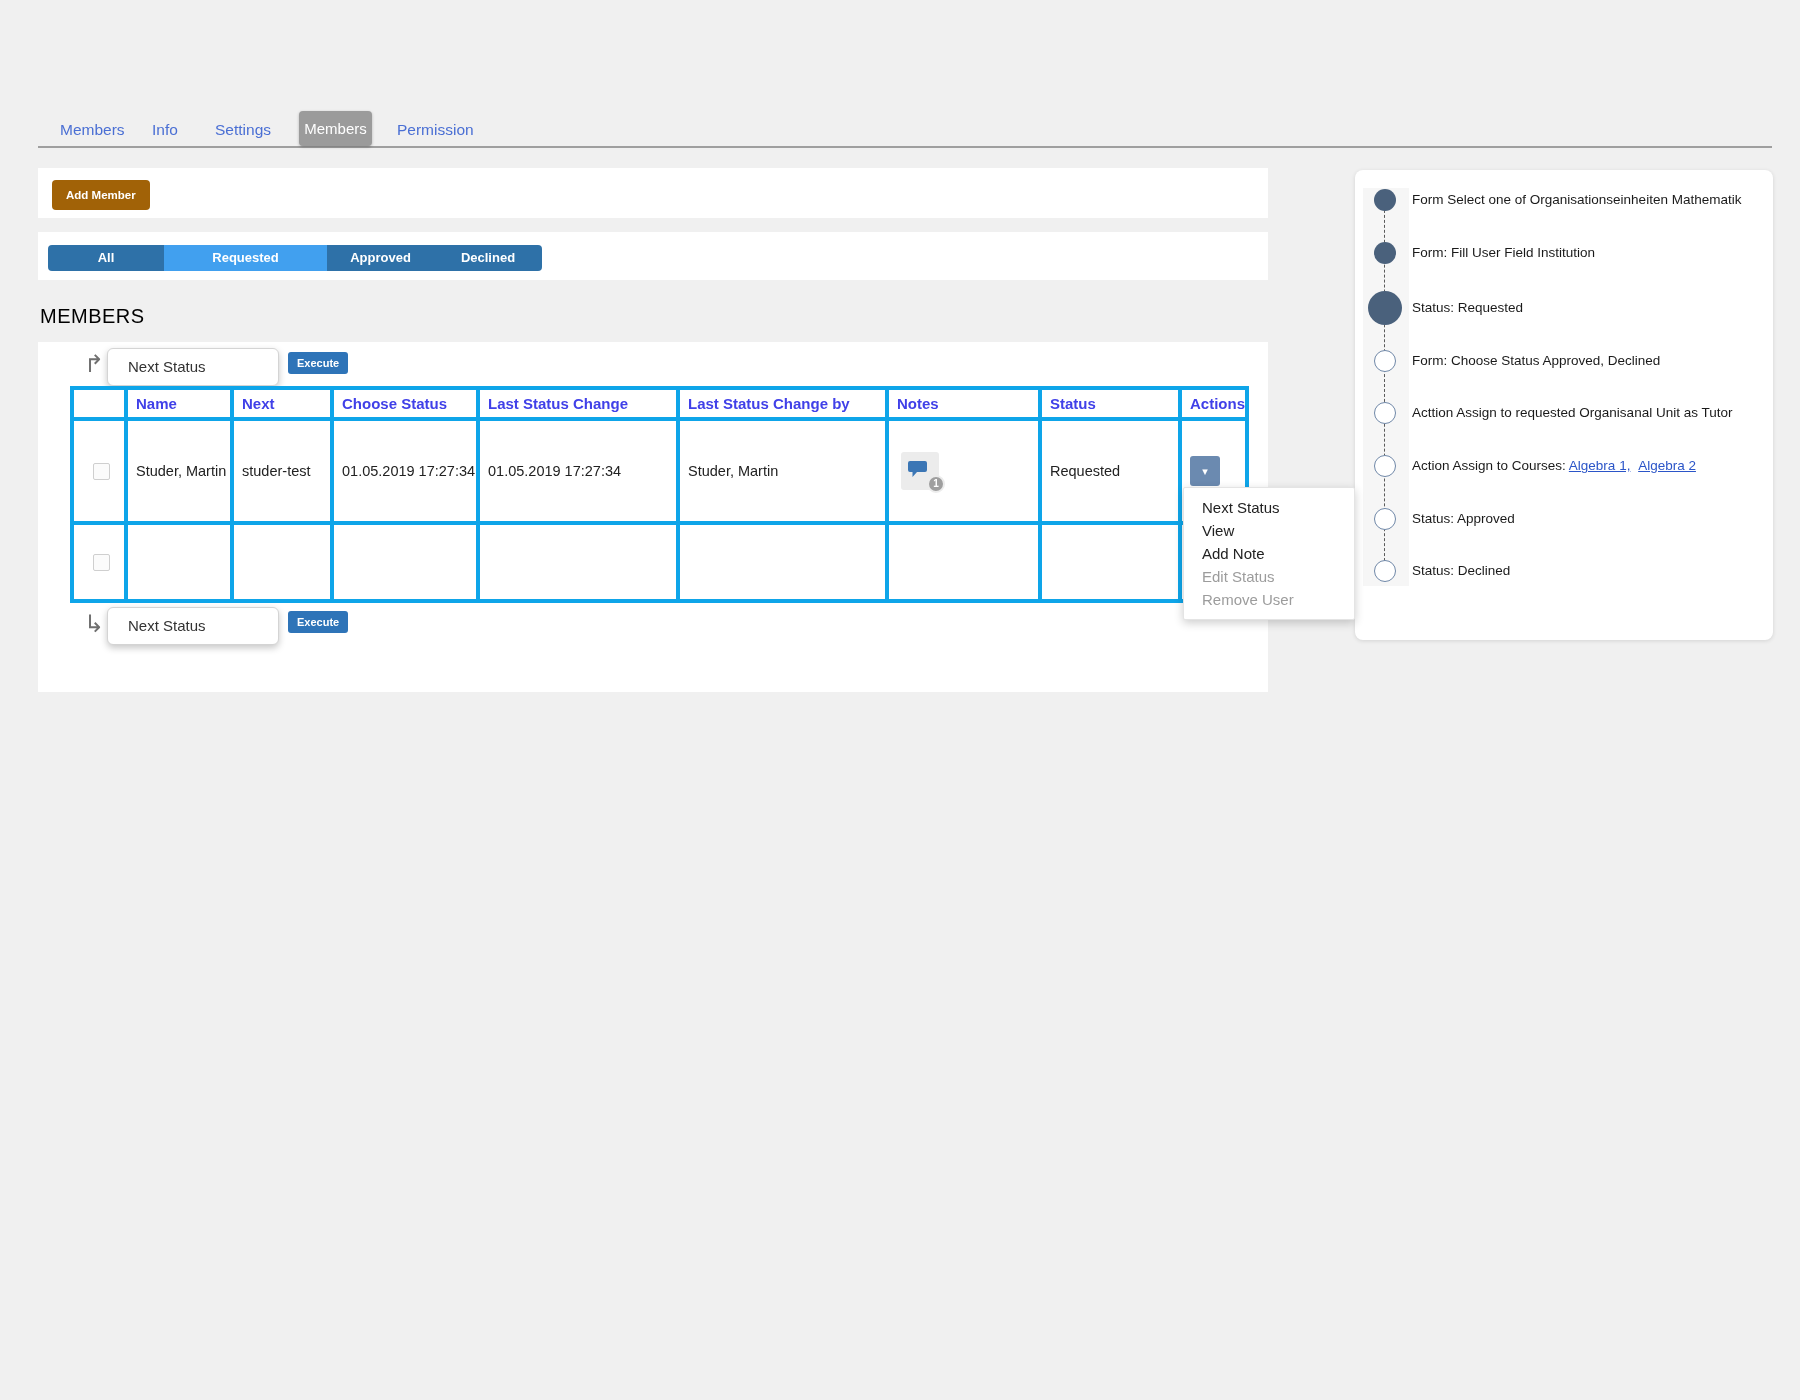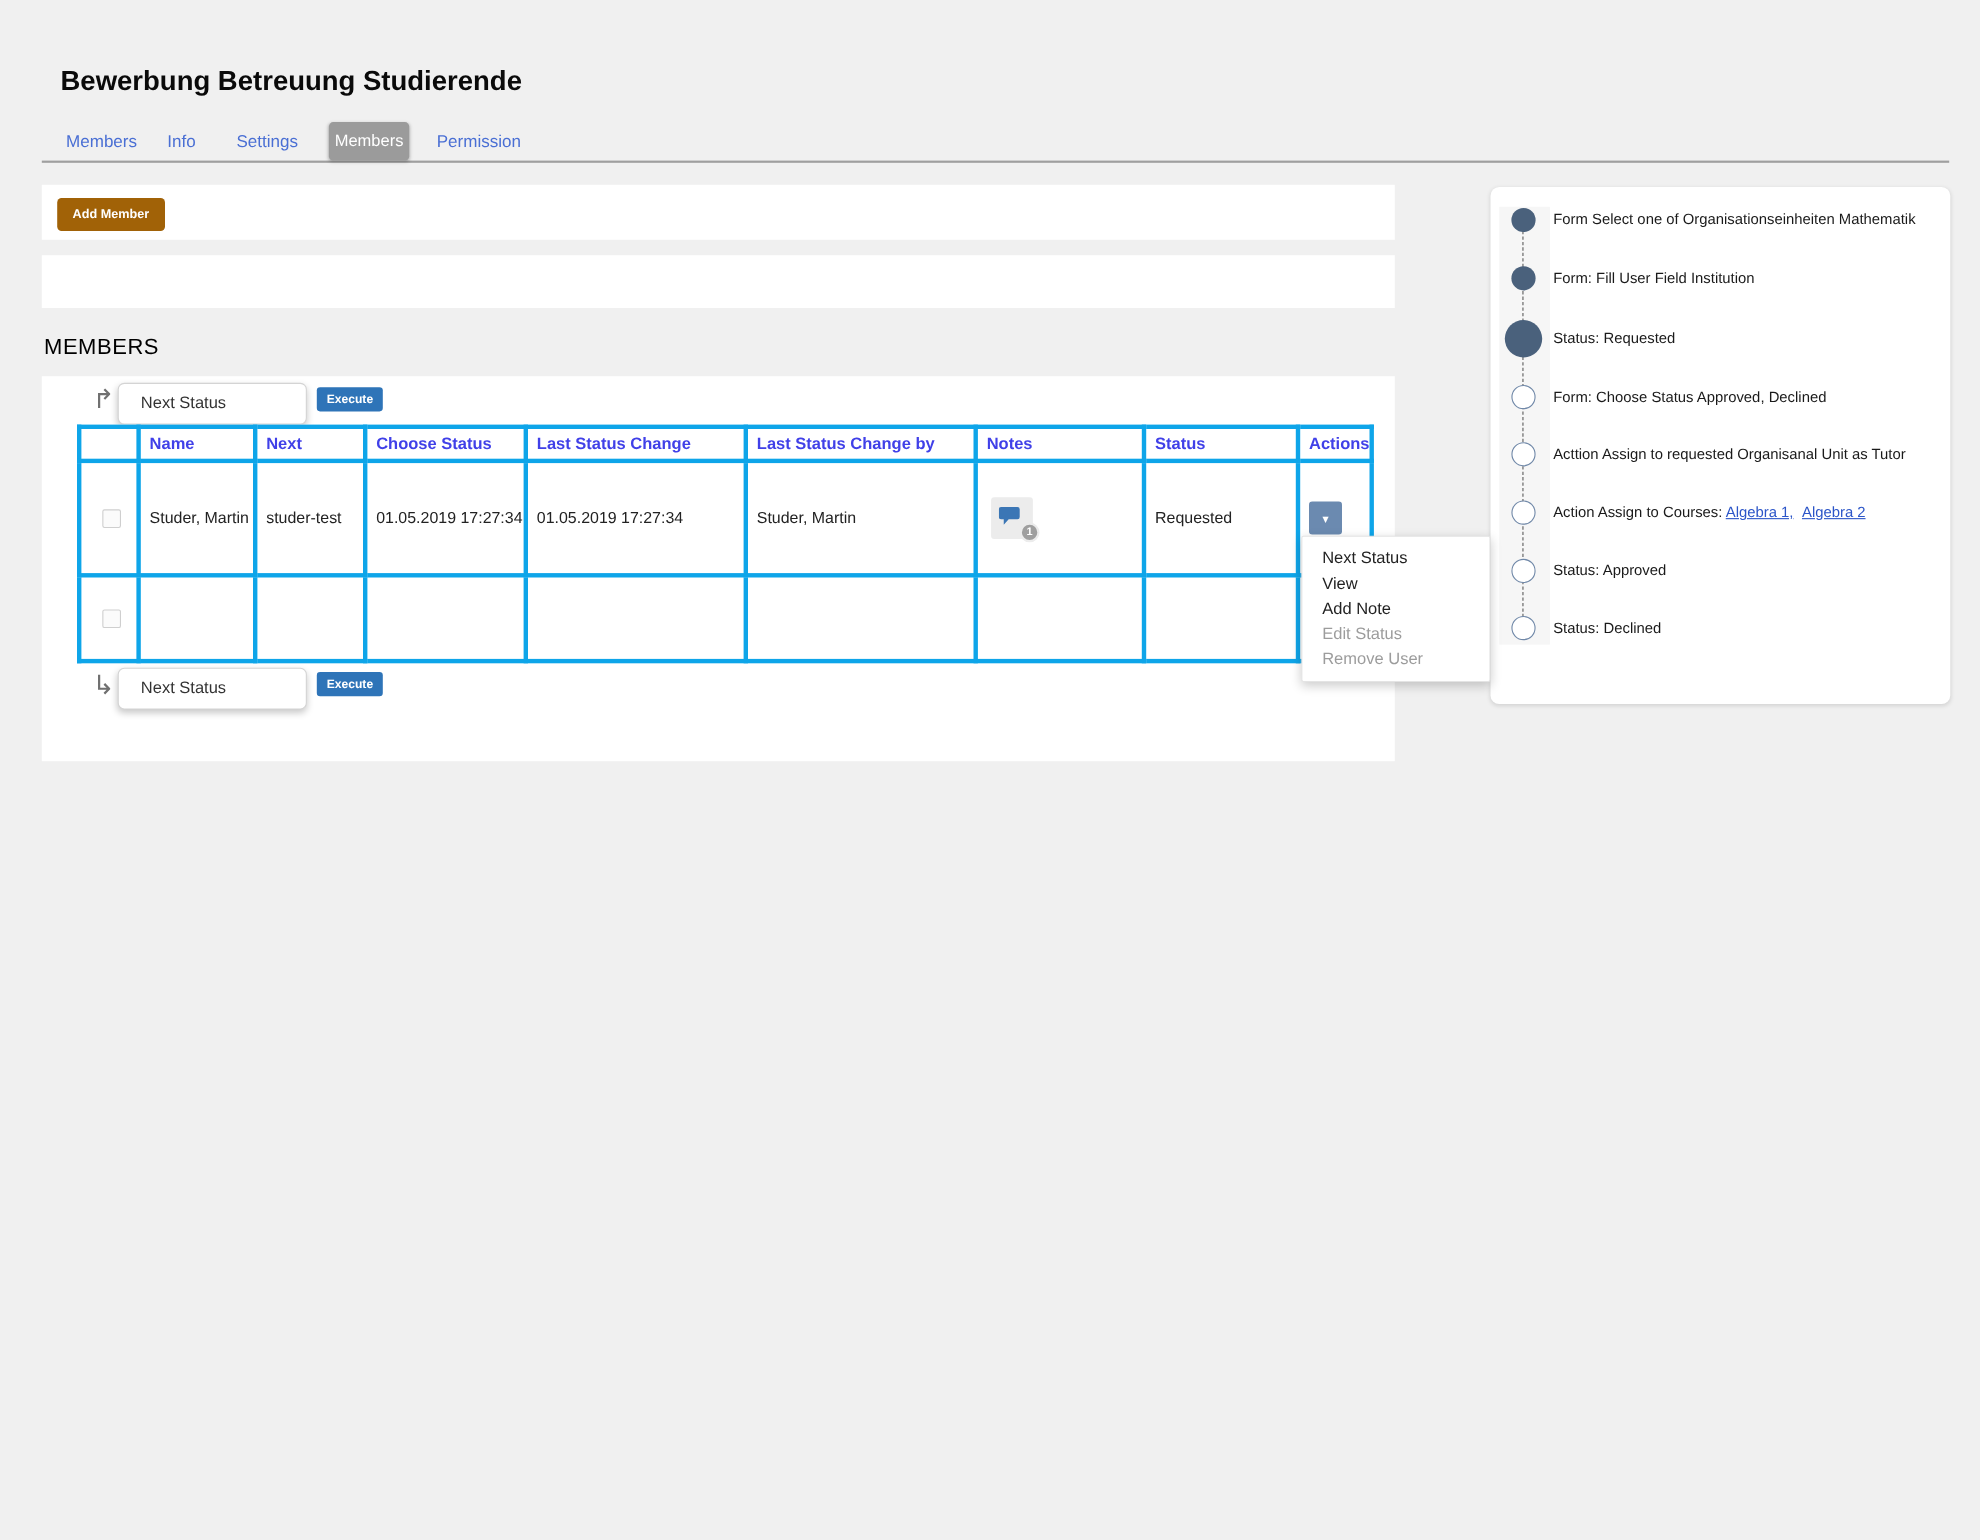--- a/index.html
+++ b/index.html
@@ -80,33 +80,38 @@
   .dot.pending { width:22px; height:22px; left:19px; background:#fff; border:1.5px solid #7088a8; }
   .step .lbl { position:absolute; left:57px; font-size:13.5px; color:#1a1a1a; line-height:20px;
                white-space:nowrap;text-align:right; }
   .course-link { color:#2b55c8; text-decoration:underline; cursor:pointer; }
 </style>
 </head>
 <body>
 
 <div id="page">
 
-  <div class="abs title">Bewerbung Betreuung Studierende</div>
 
   <a class="abs tab" style="left:60px">Members</a>
   <a class="abs tab" style="left:152px">Info</a>
   <a class="abs tab" style="left:215px">Settings</a>
   <a class="abs tab" style="left:397px">Permission</a>
   <div class="abs tooltip">Members</div>
   <div class="abs tabs-divider"></div>
 
   <div class="abs panel" id="panelA"></div>
   <button class="abs btn-green">Add Member</button>
 
   <div class="abs panel" id="panelB"></div>
+  <div class="abs filter-group">
+    <div class="seg" style="width:116px">All</div>
+    <div class="seg active" style="width:163px">Requested</div>
+    <div class="seg" style="width:107px">Approved</div>
+    <div class="seg" style="width:108px">Declined</div>
+  </div>
 
   <div class="abs members-heading">MEMBERS</div>
 
   <div class="abs panel" id="panelC"></div>
 
   <span class="abs lvl-icon" style="left:84px; top:352px">↱</span>
   <div class="abs nextstatus" style="left:107px; top:348px">Next Status</div>
   <button class="abs btn-exec" style="left:288px; top:352px">Execute</button>
 
   <table class="abs members" style="left:70px; top:386px; width:1175px">

